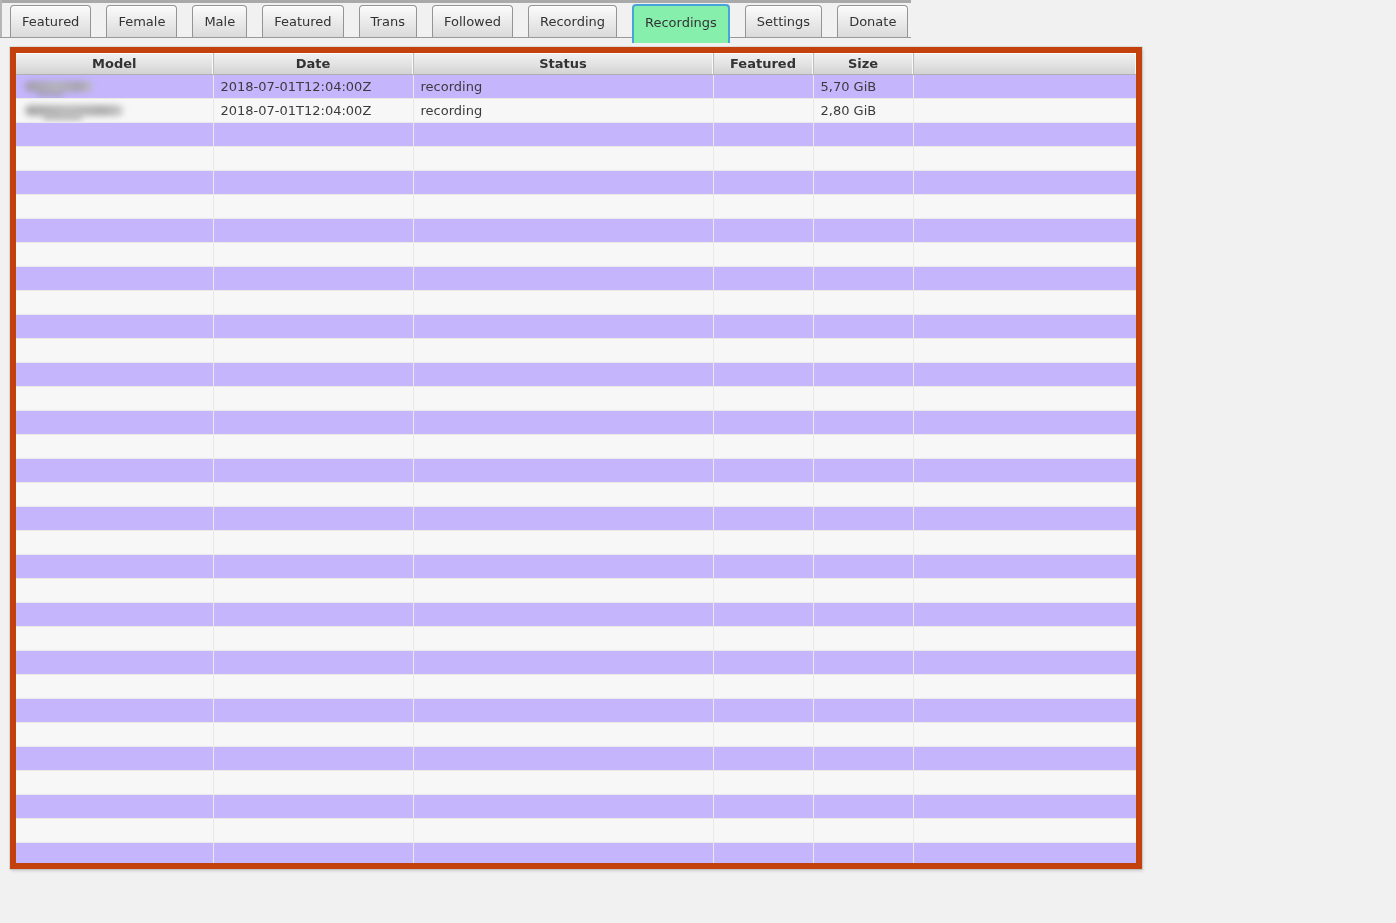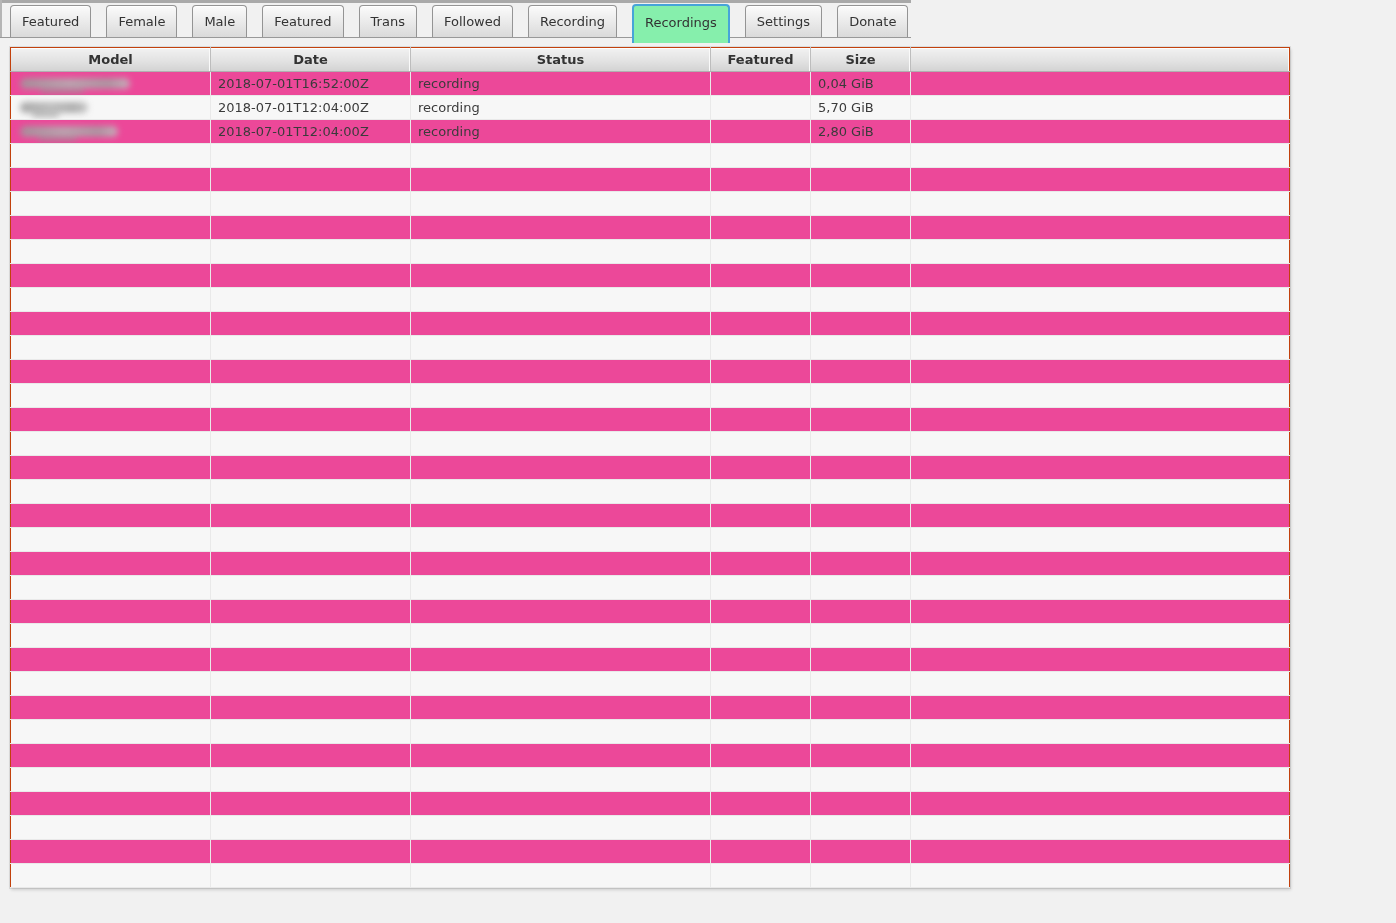--- a/index.html
+++ b/index.html
@@ -63,25 +63,25 @@
     border: 2px solid #47a4d9;
     border-bottom: none;
     box-shadow: none;
   }
 
   
   .content {
     margin: 9px 10px 0 10px;
   }
   table.recordings {
-    width: 1280px;
+    width: 1132px;
     border-collapse: collapse;
     table-layout: fixed;
-    background: #ec4899;
-    border: 1px solid #c2410c;
+    background: #c4b5fd;
+    border: 6px solid #c2410c;
     box-shadow: 0 0 0 1px rgba(0,0,0,0.08), 1px 2px 3px rgba(0,0,0,0.15);
   }
   col.c-model    { width: 200px; }
   col.c-date     { width: 200px; }
   col.c-status   { width: 300px; }
   col.c-progress { width: 100px; }
   col.c-size     { width: 100px; }
   col.c-extra    { width: auto;  }
 
   thead th {
@@ -189,30 +189,20 @@
         <th>Date</th>
         <th>Status</th>
         <th>Featured</th>
         <th>Size</th>
         <th></th>
       </tr>
     </thead>
     <tbody>
         <tr>
     <td>
-      <div class="blur-blob" style="width: 110px;"></div>
-    </td>
-    <td>2018-07-01T16:52:00Z</td>
-    <td>recording</td>
-    <td></td>
-    <td>0,04 GiB</td>
-    <td></td>
-  </tr>
-        <tr>
-    <td>
       <div class="blur-blob" style="width: 68px;"></div>
     </td>
     <td>2018-07-01T12:04:00Z</td>
     <td>recording</td>
     <td></td>
     <td>5,70 GiB</td>
     <td></td>
   </tr>
         <tr>
     <td>

